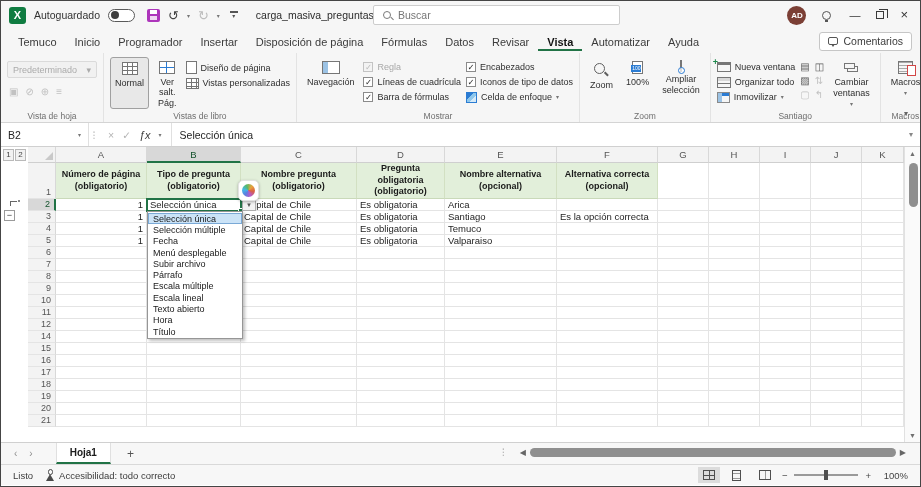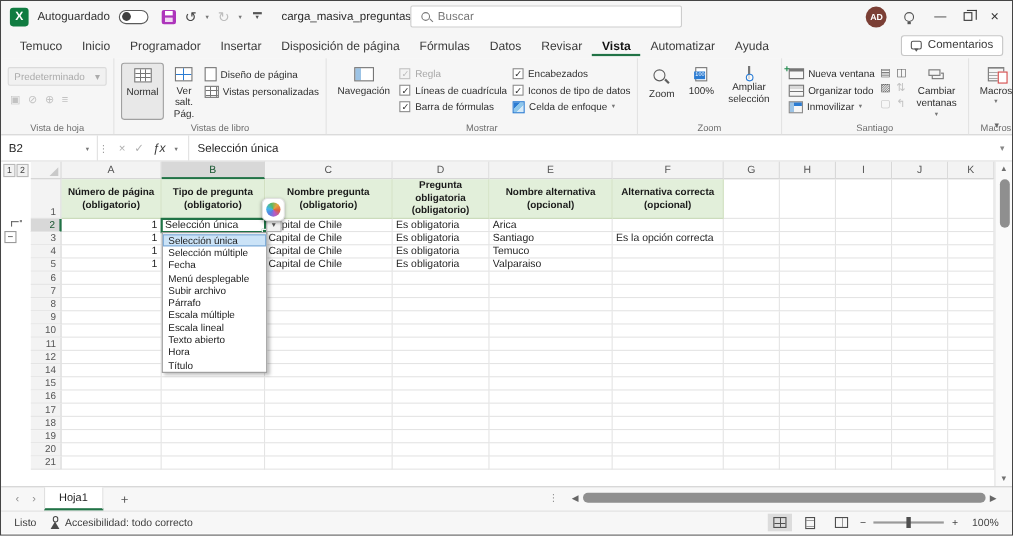--- a/index.html
+++ b/index.html
@@ -133,22 +133,22 @@
 .ddpanel{position:absolute;left:146px;top:64px;width:96px;background:#fff;border:1px solid #969696;box-shadow:2px 2px 3px rgba(0,0,0,.25);z-index:6;padding:1px 0}
 .dditem{height:11.3px;font-size:9px;display:flex;align-items:center;padding:0 5px;color:#1a1a1a;white-space:nowrap}
 .dditem.sel{background:#CBE3F7;outline:1px solid #7aa9d6;outline-offset:-1px}
 .copilot{position:absolute;left:237px;top:33px;width:21px;height:21px;border-radius:5px;background:#fff;border:1px solid #e2e2e2;
          box-shadow:0 1px 3px rgba(0,0,0,.3);display:flex;align-items:center;justify-content:center;z-index:7}
 .cop{width:13px;height:13px;border-radius:50%;background:conic-gradient(from 40deg,#e8a33d,#d95f43,#b65bc9,#5a7fe0,#43b7e8,#58b967,#e8a33d)}
 
 
 .shbar{height:22px;display:flex;align-items:center;background:#f7f7f7;border-top:1px solid #d0d0d0;padding:0 8px;gap:2px;font-size:10px;position:relative}
 .shnav{color:#8f8f8f;font-size:10px;padding:0 5px}
-.shtab{height:100%;display:flex;align-items:center;padding:0 13px;font-weight:normal;color:#1c1c1c;background:#fff;
-       border-left:1px solid #e0e0e0;border-right:1px solid #e0e0e0;border-bottom:2px solid #217346;font-size:10px;}
+.shtab{height:100%;display:flex;align-items:center;padding:0 13px;font-weight:bold;color:#1c1c1c;background:#fff;
+       border-left:1px solid #e0e0e0;border-right:1px solid #e0e0e0;border-bottom:2px solid #217346;font-size:10px;margin-left:16px}
 .shadd{padding:0 14px;color:#555;font-size:12px}
 .hsc{position:absolute;right:14px;top:4px;display:flex;align-items:center;gap:4px}
 .hgrip{color:#8f8f8f;font-size:9px;margin-right:8px}
 .harr{color:#666;font-size:8px}
 .hthumb{width:366px;height:9px;background:#8f8f8f;border-radius:5px}
 
 
 .sbar{height:21px;display:flex;align-items:center;background:#f7f7f7;border-top:1px solid #d9d9d9;padding:0 12px;font-size:9.5px;color:#3c3c3c;gap:12px}
 .acc{display:flex;align-items:center;gap:5px}
 .accic{width:9px;height:12px;position:relative;flex:none}

